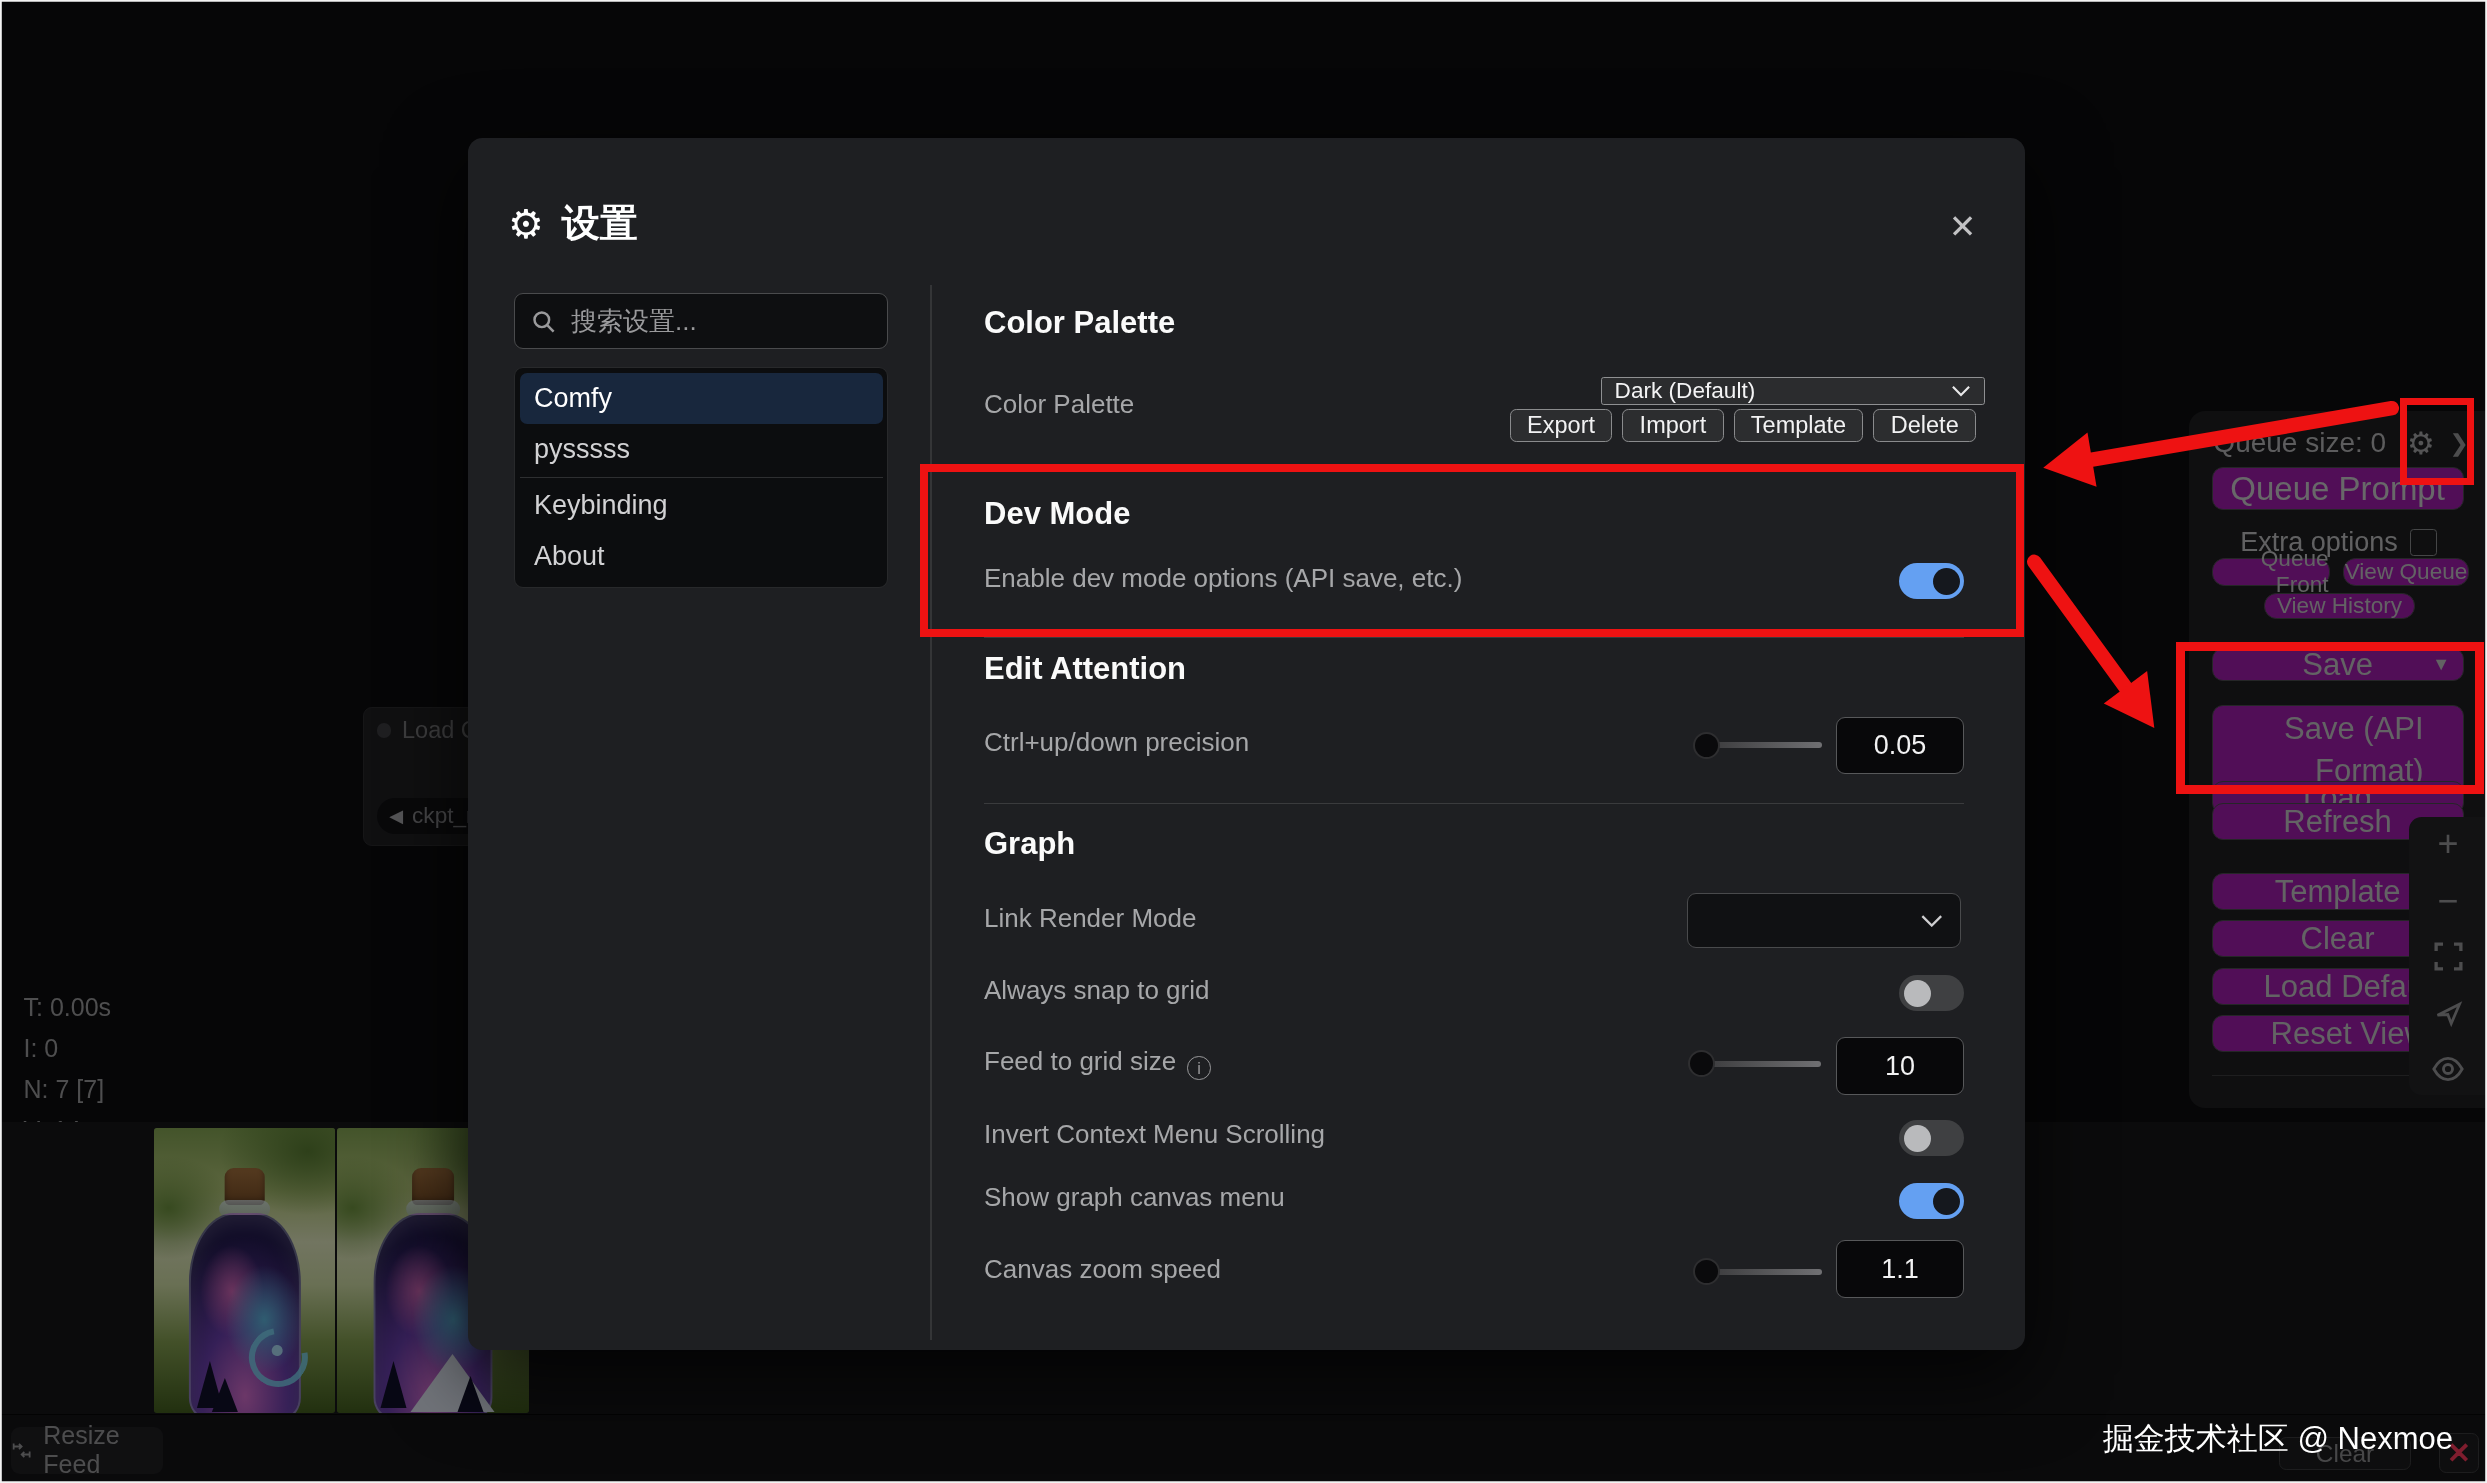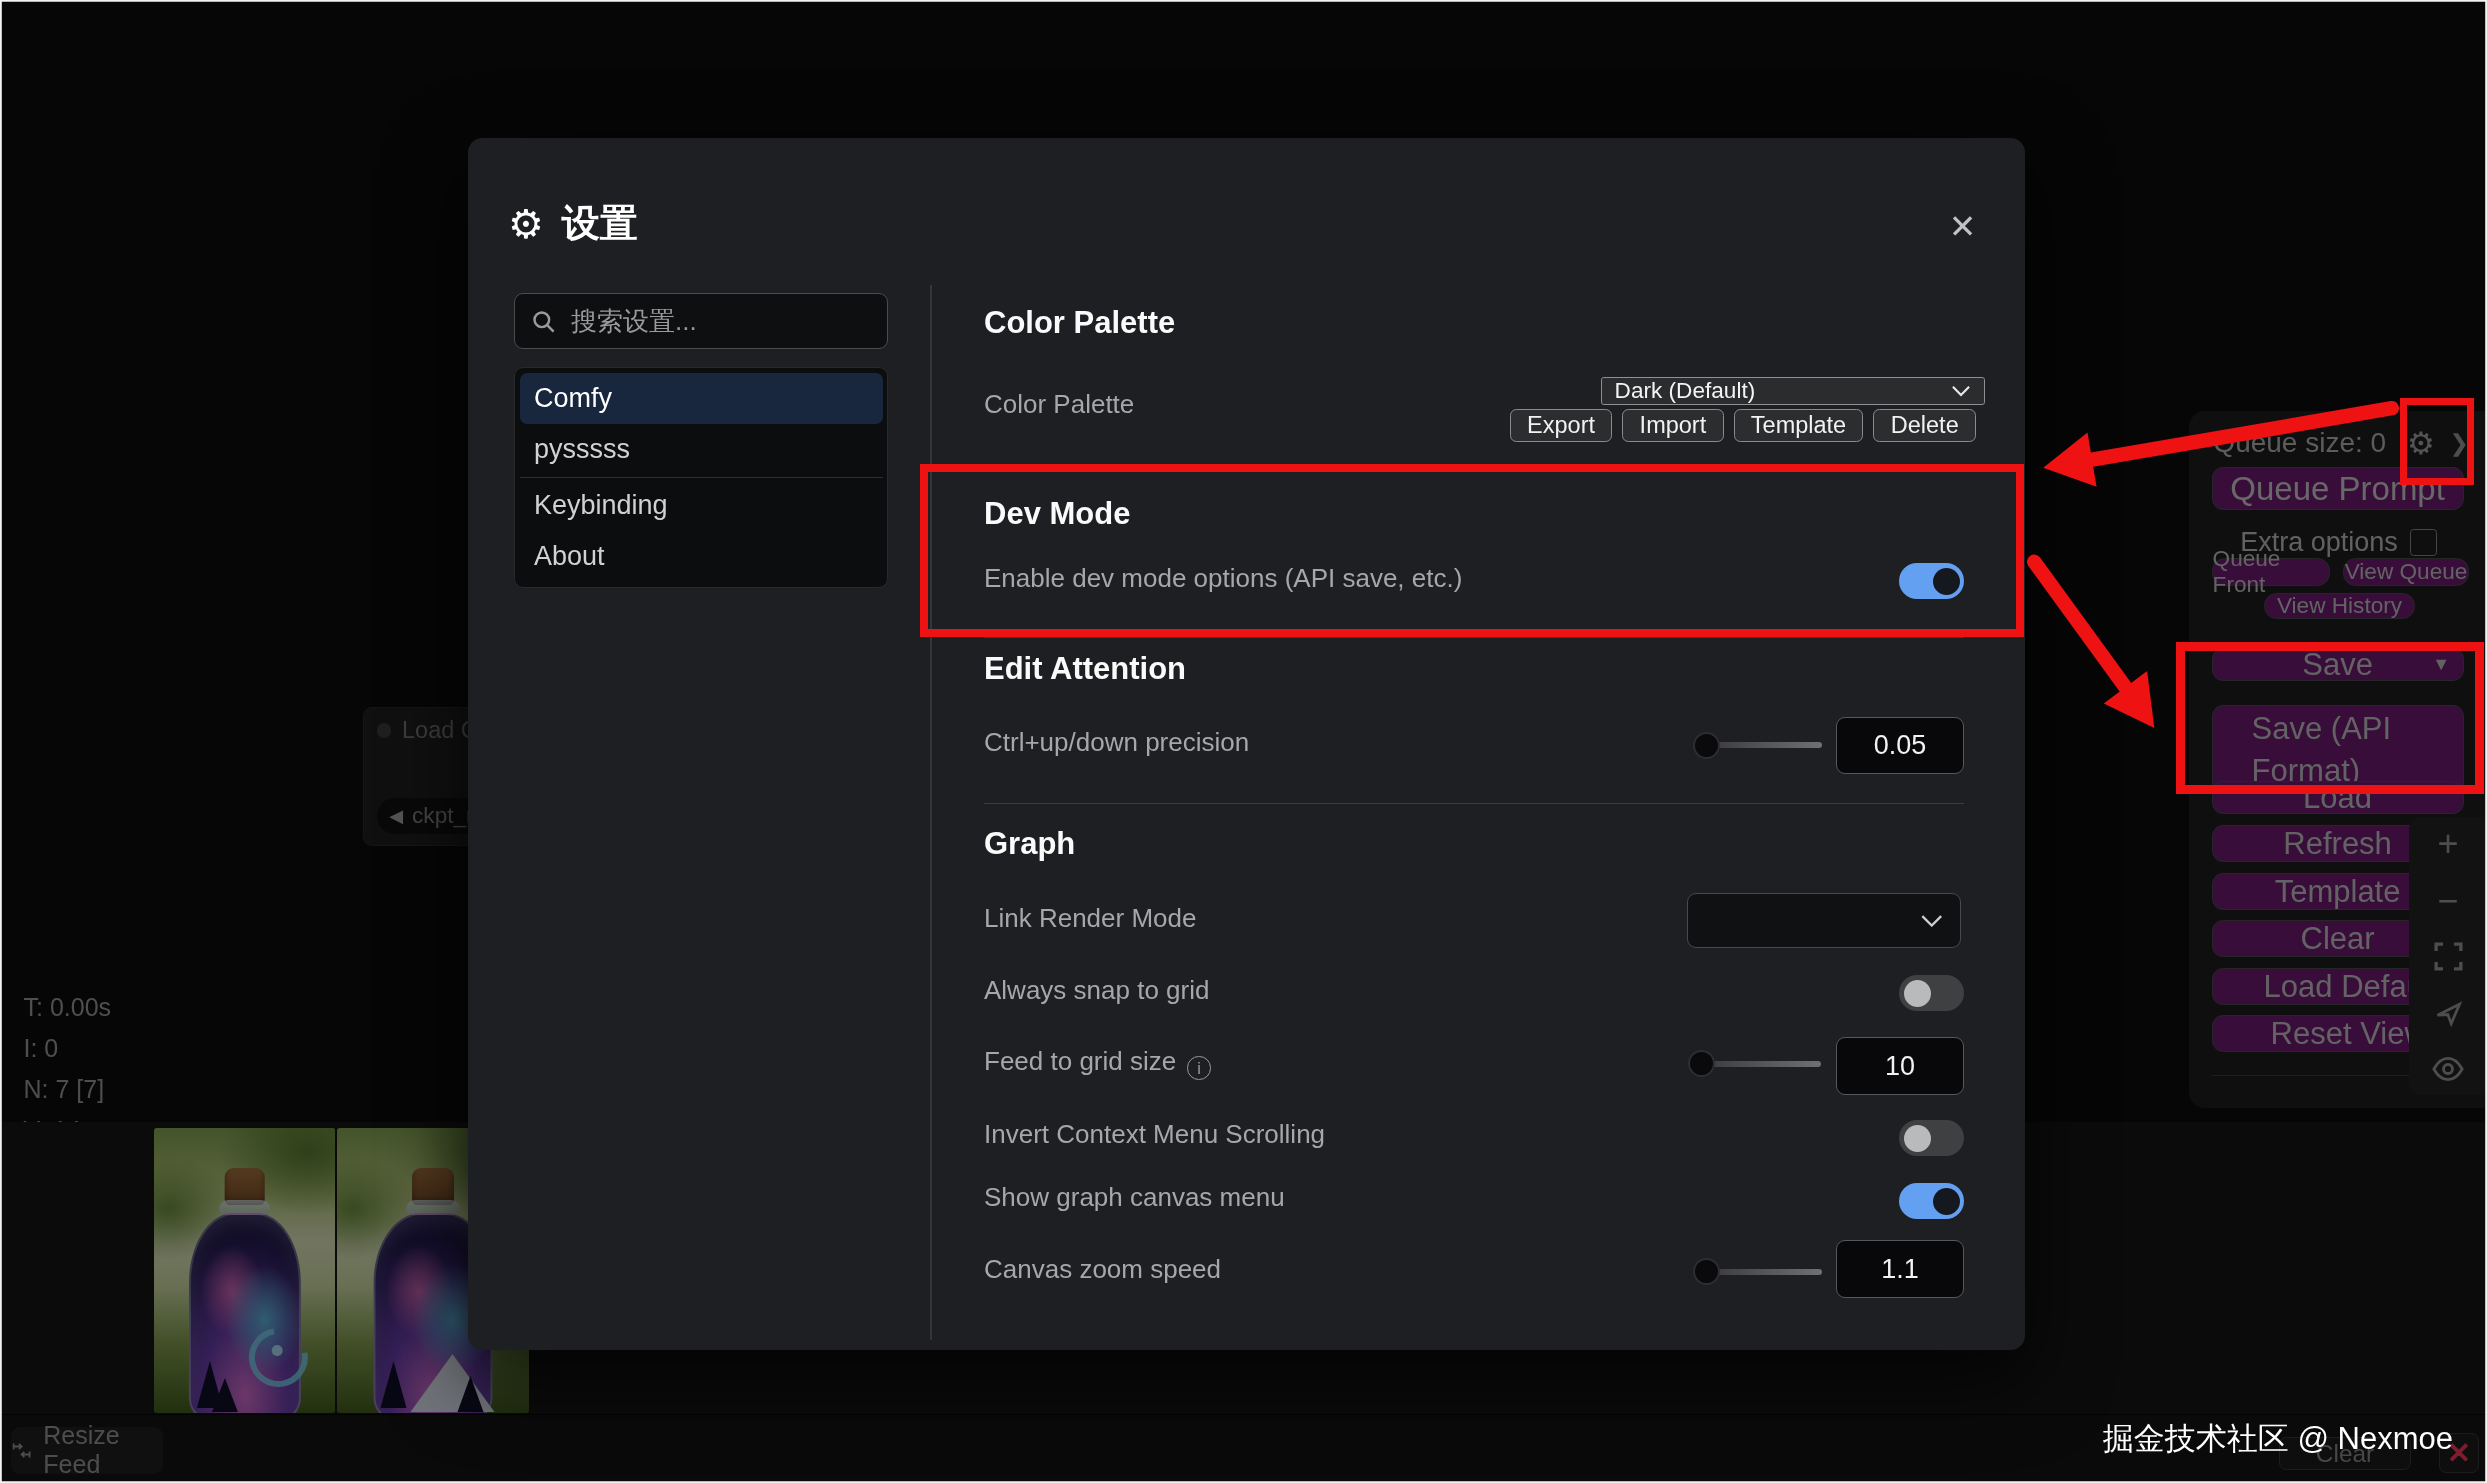--- a/index.html
+++ b/index.html
@@ -46,22 +46,22 @@
   .mount{position:absolute;width:0;height:0;border-left:42px solid transparent;border-right:42px solid transparent;
         border-bottom:58px solid #e3e9f4;}
 
   
   .qpanel{position:absolute;left:2189px;top:411px;width:299px;height:697px;background:#1e1f21;
           border-radius:16.3px 0 0 16.3px;}
   .qhead{position:absolute;left:18px;top:16.3px;width:262px;display:flex;align-items:center;gap:14.5px;}
   .qsize{color:#b9b9bb;font-size:28px;flex:1;text-align:center;}
   .qgear{color:#a8a8aa;font-size:31px;line-height:1;}
   .qchev{color:#9a9a9c;font-size:23.5px;}
-  .qbtn{position:absolute;left:22.6px;width:252px;background:#701a75;border:1.4px solid #4b4c4e;border-radius:11px;
-        color:#c6c6c8;display:flex;align-items:center;justify-content:center;box-sizing:border-box;text-align:left;}
+  .qbtn{position:absolute;left:22.6px;width:252px;background:#a21caf;border:1.4px solid #4b4c4e;border-radius:11px;
+        color:#c6c6c8;display:flex;align-items:center;justify-content:center;box-sizing:border-box;text-align:right;}
   .qextra{position:absolute;left:0;top:116px;width:100%;display:flex;align-items:center;justify-content:center;gap:12.6px;
         color:#c2c2c4;font-size:27px;}
   .qcheck{width:24.4px;height:24.4px;border:1.8px solid #8b8c8e;border-radius:3.6px;}
   .qdivider{position:absolute;left:22.6px;top:664px;width:260px;height:0.9px;background:#3c3c3e;}
   .savecaret{position:absolute;right:12.6px;font-size:18px;color:#c4c4c6;}
 
   .rail{position:absolute;left:2409px;top:817px;width:78px;height:278px;background:#242427;
         border-radius:12.6px 0 0 12.6px;}
   .ricon{position:absolute;left:0;width:78px;height:47px;display:flex;align-items:center;justify-content:center;
          color:#9a9a9d;font-size:36px;}
@@ -195,21 +195,21 @@
     </div>
     <div class="qbtn" style="top:147px;left:22.6px;width:118px;height:28px;font-size:22.6px;border-radius:12.6px;">Queue Front</div>
     <div class="qbtn" style="top:147px;left:154px;width:126px;height:28px;font-size:22.6px;border-radius:12.6px;">View Queue</div>
     <div class="qbtn" style="top:182px;left:75px;width:151px;height:26px;font-size:22.6px;border-radius:12.6px;">View History</div>
     <div class="qbtn" style="top:237px;height:33px;font-size:31px;">
       <span>Save</span>
       <span class="savecaret">▼</span>
     </div>
     <div class="qbtn" style="top:294px;height:90px;font-size:31px;line-height:1.35;padding:0 39px;">Save (API Format)</div>
     <div class="qbtn" style="top:370px;height:33px;font-size:31px;">Load</div>
-    <div class="qbtn" style="top:414px;height:37px;font-size:31px;">Refresh</div>
+    <div class="qbtn" style="top:392px;height:37px;font-size:31px;">Refresh</div>
     <div class="qbtn" style="top:462px;height:37px;font-size:31px;">Template</div>
     <div class="qbtn" style="top:509px;height:37px;font-size:31px;">Clear</div>
     <div class="qbtn" style="top:557px;height:37px;font-size:31px;justify-content:flex-start;padding-left:51px;">Load Default</div>
     <div class="qbtn" style="top:604px;height:37px;font-size:31px;justify-content:flex-start;padding-left:58px;">Reset View</div>
     <div class="qdivider"></div>
   </div>
 
   <div class="rail">
     <div class="ricon" style="top:3.6px;">+</div>
     <div class="ricon" style="top:60px;">−</div>

